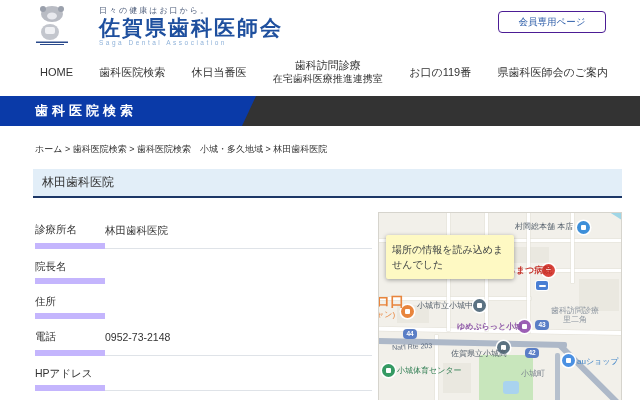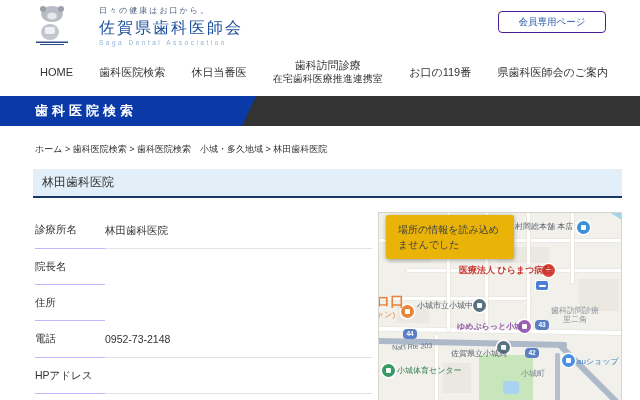--- a/index.html
+++ b/index.html
@@ -3,21 +3,21 @@
 <meta charset="utf-8">
 <style>
   *{margin:0;padding:0;box-sizing:border-box}
   html,body{width:640px;height:400px;overflow:hidden;background:#fff;
     font-family:"Liberation Sans","DejaVu Sans",sans-serif;color:#333}
   
   .header{position:relative;height:48px;background:#fff}
   .logo{position:absolute;left:28px;top:3px;width:52px;height:42px}
   .brand{position:absolute;left:99px;top:5px}
   .tagline{font-size:8px;color:#4a5a78;letter-spacing:2px}
-  .site-title{font-size:16px;font-weight:normal;color:#1e4f9e;letter-spacing:2px;line-height:23px}
+  .site-title{font-size:21px;font-weight:bold;color:#1e4f9e;letter-spacing:2px;line-height:23px}
   .site-sub{font-size:6.5px;color:#8fb2d9;letter-spacing:2.5px}
   .member-btn{position:absolute;left:498px;top:11px;width:108px;height:22px;
     border:1px solid #4c1d95;border-radius:4px;background:#fff;color:#2a5ba8;
     font-size:9.5px;display:flex;align-items:center;justify-content:center;cursor:pointer}
   
   .nav{height:48px;display:flex;align-items:center;justify-content:space-between;
     padding:0 32px 0 40px}
   .nav-item{font-size:11px;color:#333;text-align:center;line-height:13px;cursor:pointer}
   .nav-item .l2{display:block;font-size:10px}
   
@@ -28,22 +28,22 @@
     color:#fff;font-size:13px;font-weight:bold;letter-spacing:4px}
   
   .breadcrumb{margin:17px 0 0 35px;font-size:9px;color:#333}
   .page-title-bar{margin:13px 0 0 33px;width:589px;height:29px;background:#e2eef8;
     border-bottom:2px solid #1c3767;display:flex;align-items:center;
     padding-left:9px;font-size:12px;color:#333}
   
   .content{display:flex;margin:14px 0 0 35px}
   .detail-table{width:337px}
   .trow{display:flex}
-  .tlabel{width:70px;padding:11px 0 10px;font-size:10.5px;color:#333;
-    border-bottom:1px solid #c4b5fd}
+  .tlabel{width:70px;padding:11px 0 4px;font-size:10.5px;color:#333;
+    border-bottom:6px solid #c4b5fd}
   .tvalue{flex:1;padding:11px 0 10px;font-size:10.5px;color:#333;line-height:15px;
     border-bottom:1px solid #dfe3e8;min-height:34px}
   
   .map{position:relative;margin-left:6px;width:244px;height:190px;background:#f2f0ea;
     overflow:hidden;border:1px solid #d6d4cd}
   .blk{position:absolute;background:#eae8e0}
   .road-w{position:absolute;background:#fff;box-shadow:0 0 0 0.5px #e2dfd6}
   .road-g{position:absolute;background:#adb8c8;border-radius:2px}
   .park{position:absolute;left:100px;top:142px;width:54px;height:48px;background:#c8e6bc;border-radius:3px}
   .pond{position:absolute;left:124px;top:168px;width:16px;height:13px;background:#a9d3ef;border-radius:3px}
@@ -53,22 +53,22 @@
     box-shadow:0 0 0 1.5px #fff;display:flex;align-items:center;justify-content:center}
   .poi-ic::after{content:"";width:5px;height:5px;background:#fff;border-radius:1px}
   .poi-ic.hosp::after{content:"+";width:auto;height:auto;background:none;
     color:#fff;font-size:9px;font-weight:bold;line-height:9px}
   .station{position:absolute;width:12px;height:9px;background:#4a7fd4;border-radius:2px;
     box-shadow:0 0 0 1px #fff;display:flex;align-items:center;justify-content:center}
   .station::after{content:"";width:7px;height:2px;background:#fff;border-radius:1px}
   .shield{position:absolute;background:#5a7ec6;color:#fff;font-size:6.5px;font-weight:bold;
     padding:1px 3.5px;border-radius:4px;line-height:8px}
   .mlabel{position:absolute;font-size:8px;line-height:9px;color:#55606c;white-space:nowrap}
-  .info-box{position:absolute;left:7px;top:2px;width:128px;background:#eab308;border-radius:2px;
-    box-shadow:0 1px 4px rgba(0,0,0,.35);padding:7px 12px;font-size:10px;line-height:15px;
+  .info-box{position:absolute;left:7px;top:22px;width:128px;background:#fef9c3;border-radius:2px;
+    box-shadow:0 1px 4px rgba(0,0,0,.35);padding:7px 6px;font-size:10px;line-height:15px;
     color:#3c4043;z-index:10}
 </style>
 </head>
 <body>
 
 <div class="header">
   <svg class="logo" viewBox="0 0 52 42">
     <ellipse cx="24" cy="11" rx="11" ry="8" fill="#b9bcc4"></ellipse>
     <circle cx="15" cy="6" r="3" fill="#9aa0ac"></circle>
     <circle cx="33" cy="6" r="3" fill="#9aa0ac"></circle>

